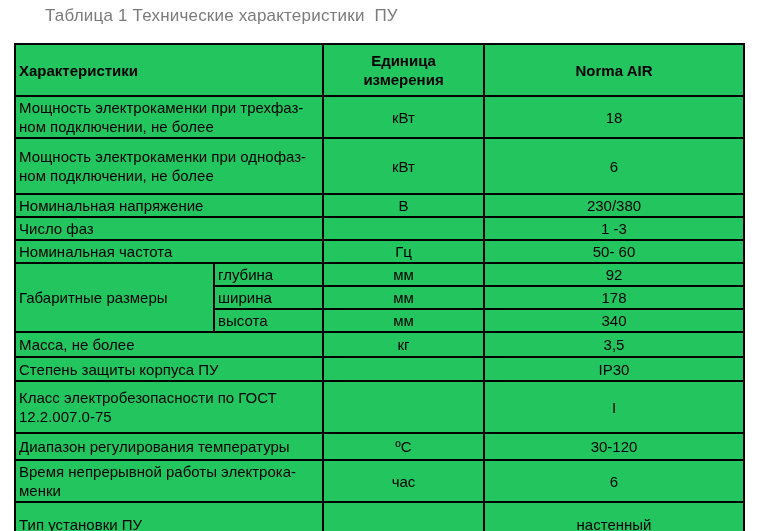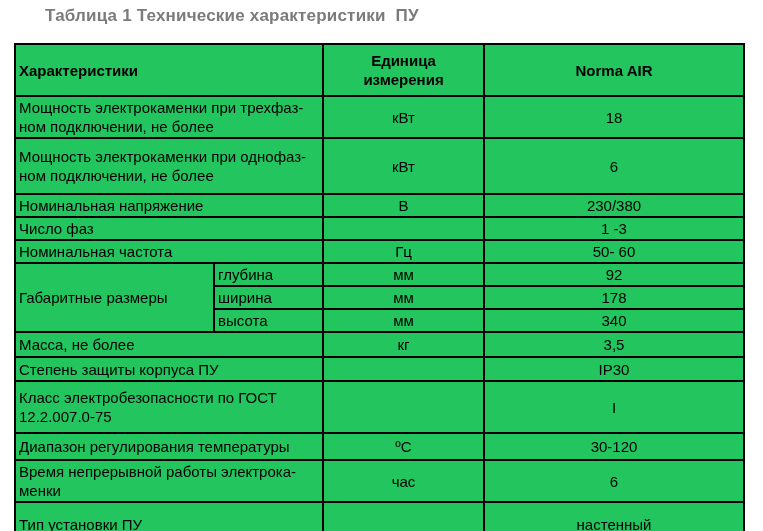--- a/index.html
+++ b/index.html
@@ -14,21 +14,21 @@
     width: 763px;
     height: 531px;
     background: #ffffff;
     overflow: hidden;
   }
   .caption {
     position: absolute;
     left: 45px;
     top: 6px;
     font-size: 17px;
-    font-weight: bold;
+    font-weight: normal;
     color: #7b7b7b;
     letter-spacing: 0.2px;
     white-space: pre;
   }
   table.specs {
     position: absolute;
     left: 14px;
     top: 43px;
     border-collapse: collapse;
     table-layout: fixed;

